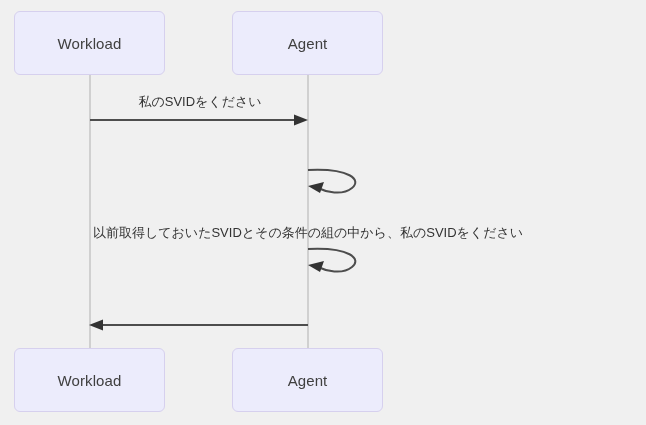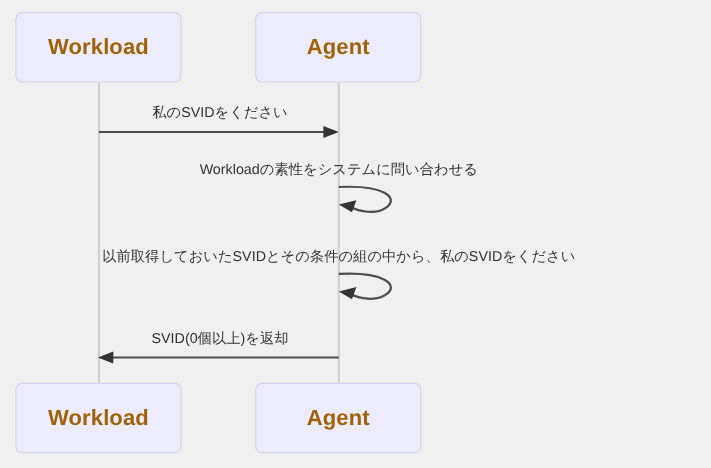--- a/index.html
+++ b/index.html
@@ -36,23 +36,23 @@
     width: 151px;
     height: 64px;
     background: #ececfc;
     border: 1px solid #d6d0ee;
     border-radius: 6px;
     display: flex;
     align-items: center;
     justify-content: center;
   }
   .actor-box .actor-label {
-    font-size: 20px;
-    color: #a16207;
-    font-weight: 700;
+    font-size: 15px;
+    color: #404040;
+    font-weight: 400;
     letter-spacing: .1px;
     font-family: "Liberation Sans", "DejaVu Sans", sans-serif;
   }
   #actor-workload-top    { left: 14px;  top: 11px;  }
   #actor-agent-top       { left: 232px; top: 11px;  }
   #actor-workload-bottom { left: 14px;  top: 348px; }
   #actor-agent-bottom    { left: 232px; top: 348px; }
   .msg-label {
     position: absolute;
     white-space: nowrap;
@@ -93,33 +93,31 @@
   <div class="actor-box" id="actor-agent-top">
     <span class="actor-label">Agent</span>
   </div>
 
   <div class="msg-label" id="label-msg1">私のSVIDをください</div>
   <svg class="msg-svg" id="arrow-msg1" width="646" height="425">
     <line x1="90" y1="120" x2="300" y2="120" stroke="#4d4d4d" stroke-width="2"></line>
     <polygon points="308,120 294,114.5 294,125.5" fill="#333333"></polygon>
   </svg>
 
-  <div class="msg-label" id="label-msg2">Workloadの素性をシステムに問い合わせる</div>
   <svg class="msg-svg" id="arrow-msg2" width="646" height="425">
     <path d="M 308,170 C 350,168 362,180 352,188 C 342,196 326,192 318,188" fill="none" stroke="#4d4d4d" stroke-width="2"></path>
     <polygon points="308,186 324,182 320,193" fill="#333333"></polygon>
   </svg>
 
   <div class="msg-label" id="label-msg3">以前取得しておいたSVIDとその条件の組の中から、私のSVIDをください</div>
   <svg class="msg-svg" id="arrow-msg3" width="646" height="425">
     <path d="M 308,249 C 350,247 362,259 352,267 C 342,275 326,271 318,267" fill="none" stroke="#4d4d4d" stroke-width="2"></path>
     <polygon points="308,265 324,261 320,272" fill="#333333"></polygon>
   </svg>
 
-  <div class="msg-label" id="label-msg4">SVID(0個以上)を返却</div>
   <svg class="msg-svg" id="arrow-msg4" width="646" height="425">
     <line x1="98" y1="325" x2="308" y2="325" stroke="#4d4d4d" stroke-width="2"></line>
     <polygon points="89,325 103,319.5 103,330.5" fill="#333333"></polygon>
   </svg>
 
   <div class="actor-box" id="actor-workload-bottom">
     <span class="actor-label">Workload</span>
   </div>
   <div class="actor-box" id="actor-agent-bottom">
     <span class="actor-label">Agent</span>

